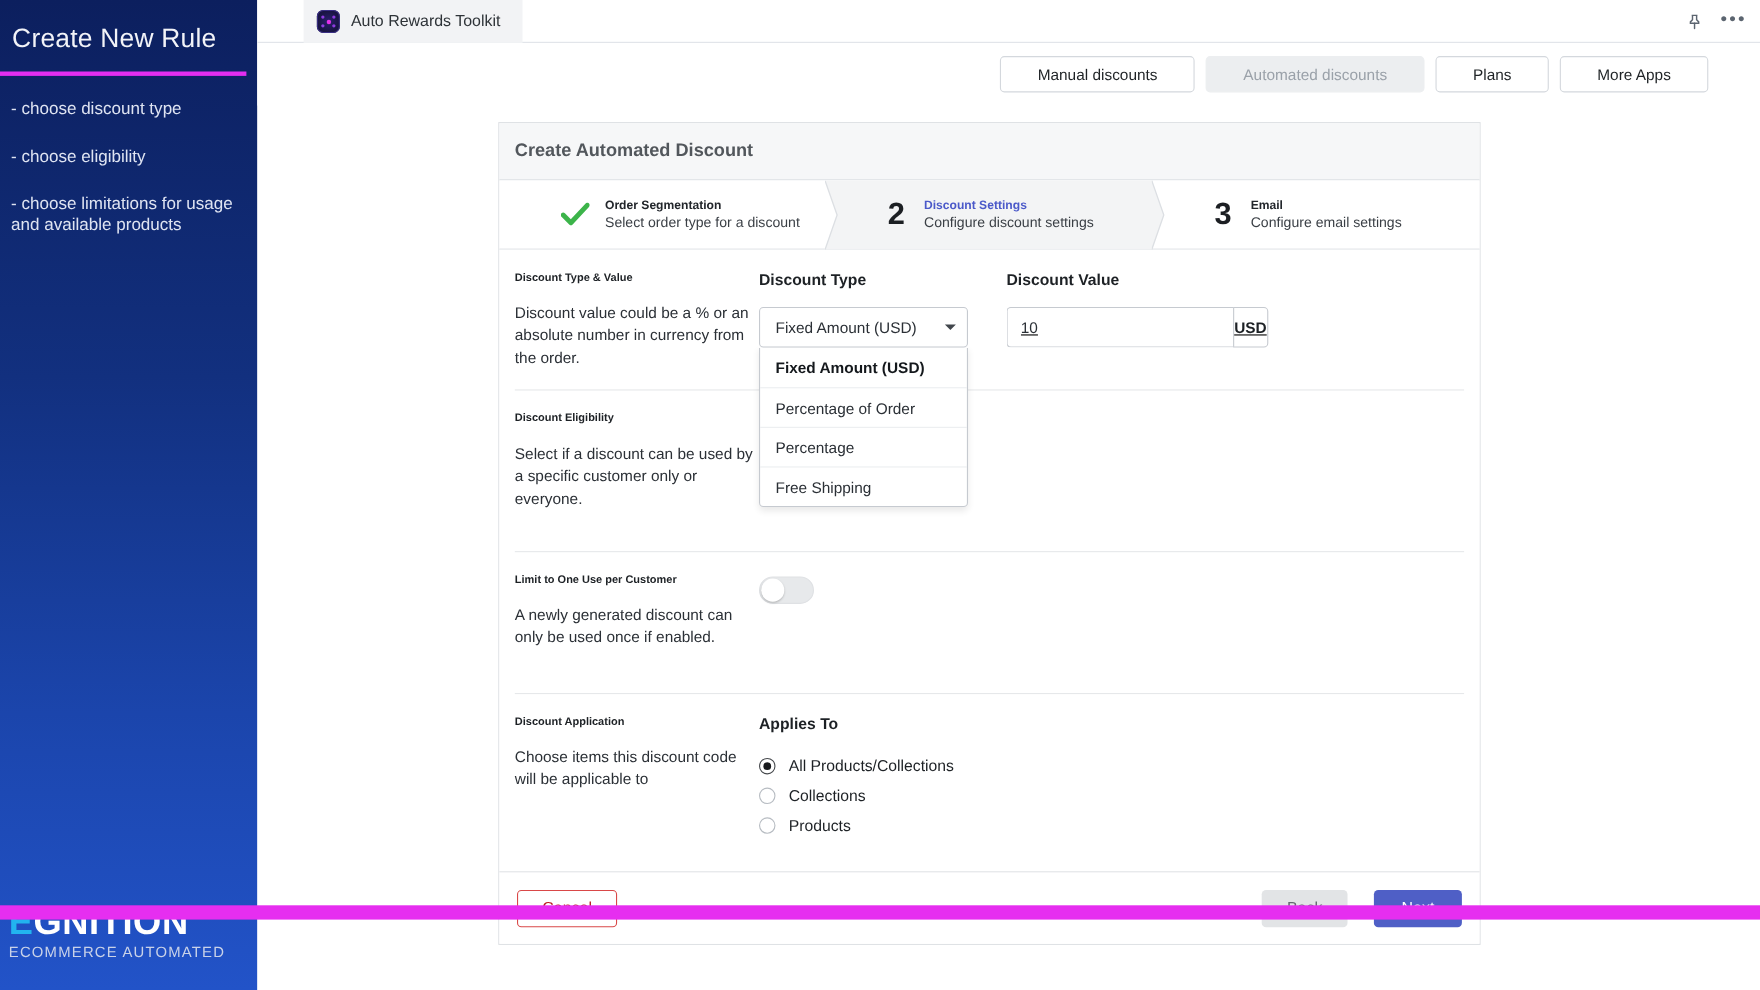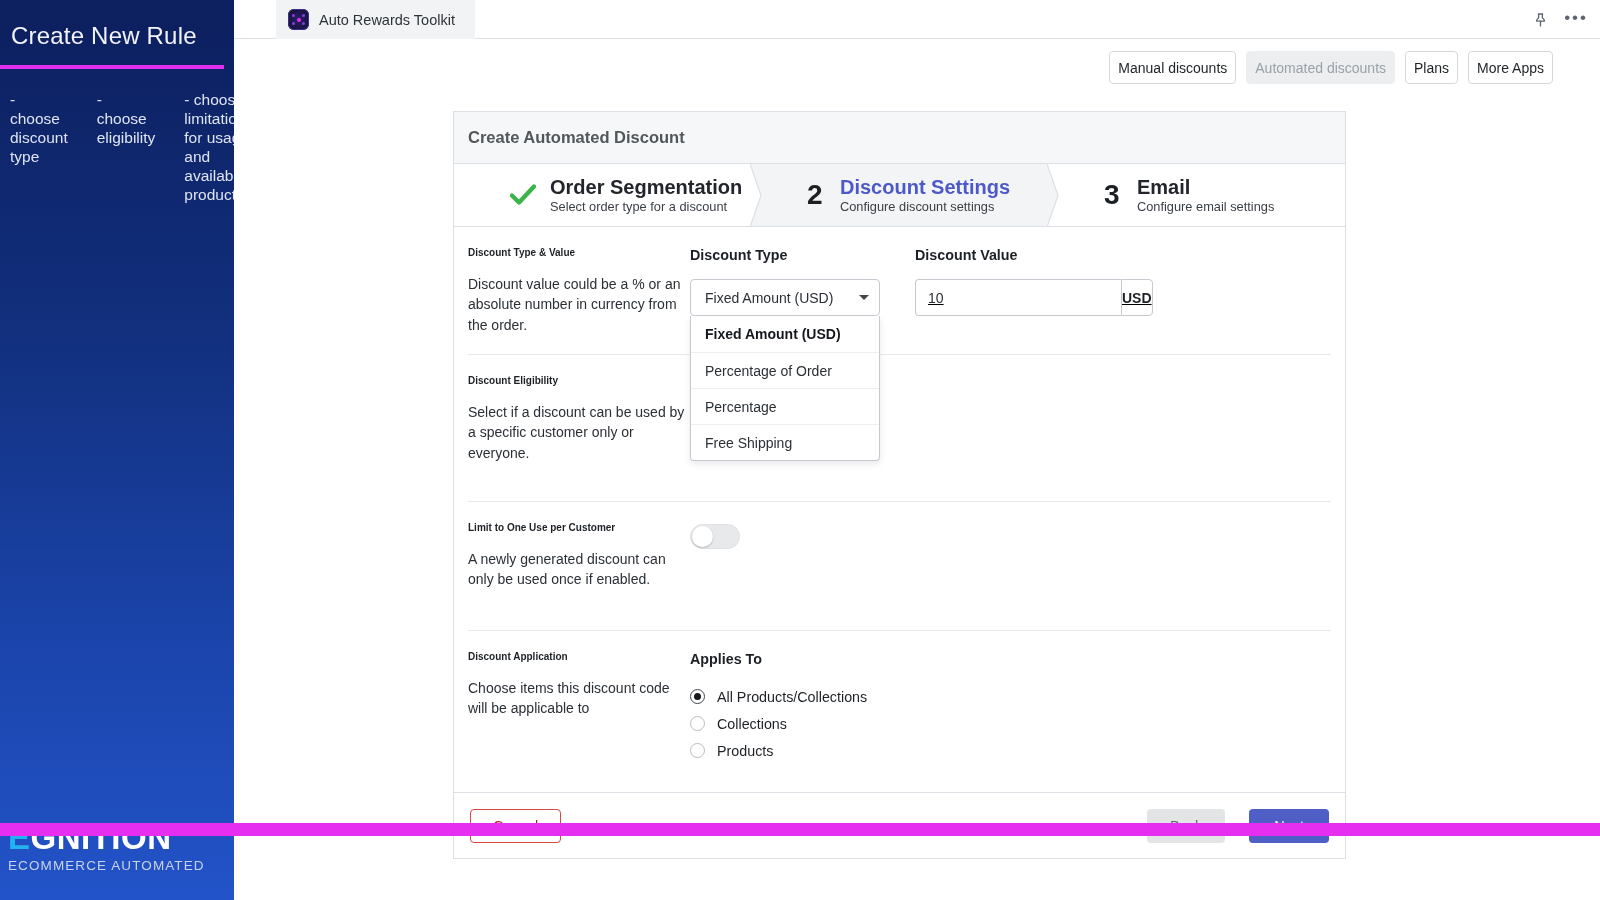--- a/index.html
+++ b/index.html
@@ -31,21 +31,21 @@
     background: #e22ef0;
     width: 224px;
   }
   .side-item {
     color: #dfe4f2;
     font-size: 15.5px;
     line-height: 1.22;
     padding: 0 16px 0 10px;
     font-weight: 400;
   }
-  #side-list { margin-top: 22px; display: flex; flex-direction: row; gap: 3px; }
+  #side-list { margin-top: 22px; display: flex; flex-direction: column; gap: 24px; }
 
   #logo-wrap { position: absolute; left: 8px; bottom: 27px; }
   #logo-main { font-size: 33px; font-weight: 700; letter-spacing: .5px; line-height: 1; }
   #logo-main .e { color: #22b4ef; }
   #logo-main .rest { color: #ffffff; }
   #logo-sub {
     color: #c9d2e8; font-size: 13.5px; letter-spacing: 1.1px;
     margin-top: 4px; font-weight: 400;
   }
 
@@ -85,21 +85,21 @@
     display: flex; align-items: center; gap: 16px;
   }
   .tb-icon { color: #5c6570; display: flex; align-items: center; cursor: pointer; }
   #dots { letter-spacing: 2px; font-size: 17px; line-height: 1; color:#5c6570; padding-bottom:5px;}
 
   #navrow {
     height: 57px; display: flex; align-items: center; justify-content: flex-end;
     gap: 10px; padding-right: 47px; background: #ffffff;
   }
   .nav-btn {
-    height: 33px; padding: 0 8px;
+    height: 33px; padding: 0 33px;
     border: 1px solid #d4d8dd; border-radius: 4px;
     background: #ffffff; color: #1f2326;
     font-size: 14px; font-family: "Liberation Sans", sans-serif;
     display: flex; align-items: center; cursor: pointer;
     white-space: nowrap;
   }
   .nav-btn.disabled {
     background: #eceef0; border-color: #eceef0; color: #9aa1a9; cursor: default;
   }
 
@@ -121,21 +121,21 @@
   
   #stepper { height: 63px; display: flex; border-bottom: 1px solid #dcdfe3; background:#fff; }
   .step {
     flex: 1; display: flex; align-items: center; gap: 14px;
     padding-left: 56px; position: relative;
   }
   .step.active { background: #f3f4f5; }
   .step-num { font-size: 28px; font-weight: 700; color: #1c1f23; line-height: 1; width: 19px; }
   .step-check { width: 26px; height: 22px; flex: none; }
   .step-txt { display: flex; flex-direction: column; gap: 2px; }
-  .step-title { font-size: 20px; font-weight: 700; color: #22262b; line-height:1.1; }
+  .step-title { font-size: 11px; font-weight: 700; color: #22262b; line-height:1.1; }
   .step-title.blue { color: #4b59c9; }
   .step-sub { font-size: 12.8px; color: #3a3f45; line-height:1.1; }
   .step-arrow {
     position: absolute; right: -11px; top: 0; width: 12px; height: 63px;
     z-index: 3; pointer-events: none;
   }
 
   
   #card-body { flex: 1; position: relative; background: #fff; }
   .row { display: flex; padding: 0 14px 0 14px; position: relative; }

